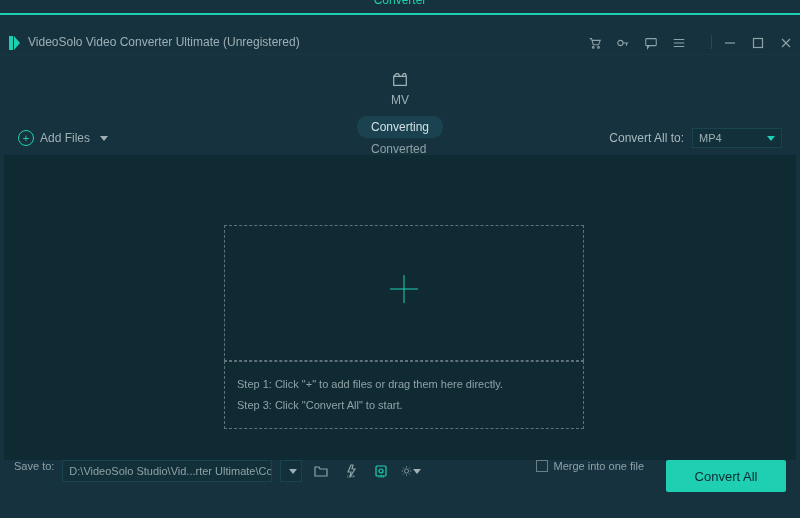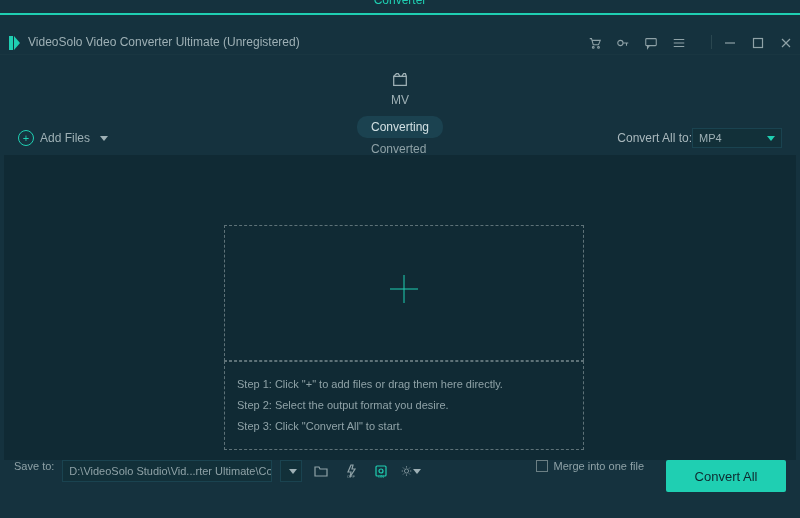--- a/index.html
+++ b/index.html
@@ -23,21 +23,21 @@
   .tab.active .ico svg { stroke:#1fcfb2; }
 
   .subbar { display:flex; align-items:center; height:34px; padding:0 18px; margin-top:6px; }
   .addfiles { display:flex; align-items:center; gap:6px; color:#9eb0b5; }
   .plus-circ { width:16px; height:16px; border:1.3px solid #1fcfb2; border-radius:50%; display:flex; align-items:center; justify-content:center; color:#1fcfb2; font-size:11px; line-height:1; }
   .caret { width:0; height:0; border-left:4px solid transparent; border-right:4px solid transparent; border-top:5px solid #9eb0b5; margin-left:4px; }
   .seg { display:flex; position:absolute; left:50%; transform:translateX(-50%);flex-direction:column; }
   .subbar { position:relative; }
   .seg .seg-btn { padding:4px 14px; font-size:12px; color:#8fa2a7; border-radius:10px; }
   .seg .seg-btn.active { background:#1b4250; color:#d2e0e3; }
-  .convert-all-to { margin-left:auto; display:flex; align-items:center; }
+  .convert-all-to { margin-left:auto; display:flex; align-items:center; gap:8px; }
   .select { width:90px; height:20px; background:#123039; border:1px solid #1a4350; display:flex; align-items:center; padding:0 6px; color:#9eb0b5; font-size:11px; justify-content:space-between; }
   .select .caret { border-top-color:#1fcfb2; }
 
   .workspace { height:340px; background:#102a34; margin:0 4px; position:relative; }
   .dropzone { position:absolute; left:220px; top:70px; width:360px; height:136px; border:1px dashed #5e7278; display:flex; align-items:center; justify-content:center; }
   .bigplus { color:#1fcfb2; font-size:34px; font-weight:200; }
   .bigplus svg { stroke:#1fcfb2; stroke-width:1; width:36px; height:36px; }
   .steps { position:absolute; left:220px; top:206px; width:360px; border:1px dashed #5e7278; border-top:1px dashed #5e7278; padding:12px 12px; }
   .steps .stp { font-size:11px; color:#8fa2a7; line-height:1.9; }
 
@@ -163,21 +163,20 @@
 <div class="workspace">
   <div class="dropzone">
     <div class="bigplus">
       <svg viewBox="0 0 36 36">
           <path d="M18 4v28M4 18h28"></path>
         </svg>
     </div>
   </div>
   <div class="steps">
     <div class="stp">Step 1: Click "+" to add files or drag them here directly.</div>
-    <div class="stp">Step 2: Select the output format you desire.</div>
     <div class="stp">Step 3: Click "Convert All" to start.</div>
   </div>
 </div>
 
 <div class="footer">
   <span class="save-lbl">Save to:</span>
   <div class="path">D:\VideoSolo Studio\Vid...rter Ultimate\Converted</div>
   <div class="path-dd">
       <div class="caret"></div>
     </div>

